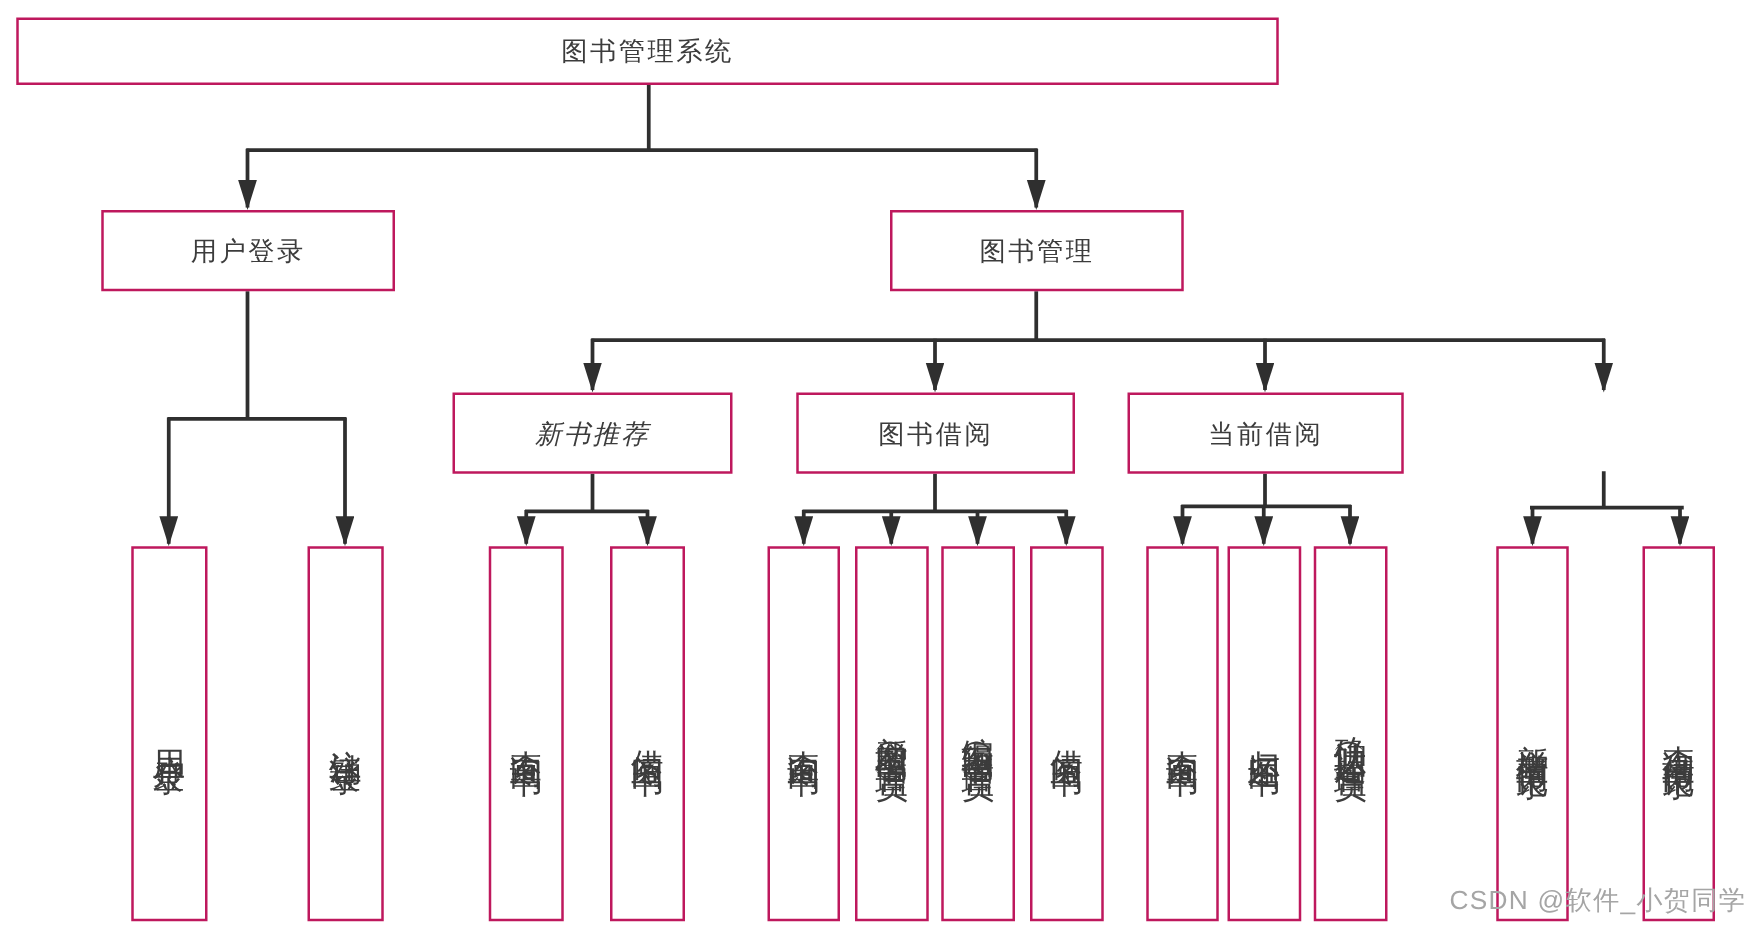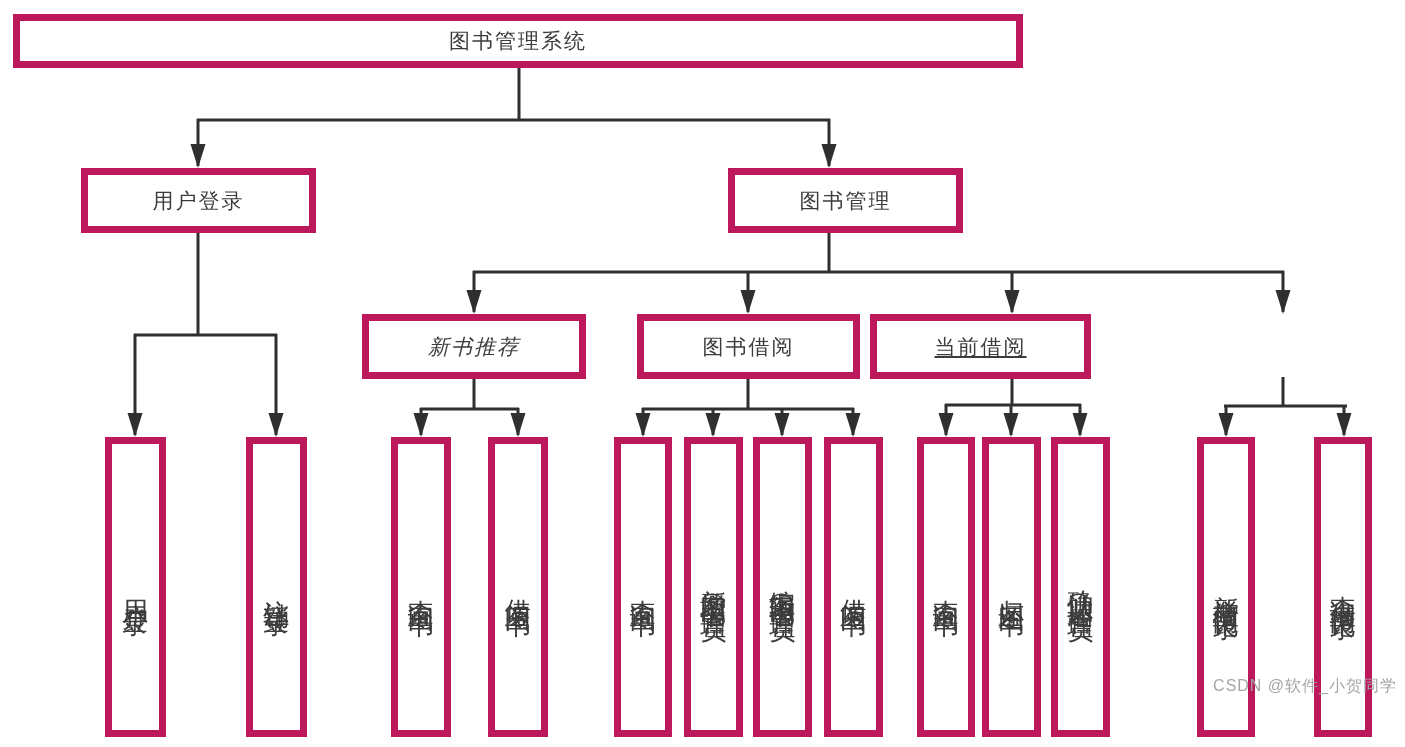--- a/index.html
+++ b/index.html
@@ -4,31 +4,31 @@
 <style>
   html,body{margin:0;padding:0;background:#ffffff;}
   #stage{
     position:relative;width:1405px;height:747px;background:#ffffff;overflow:hidden;
     font-family:"Liberation Sans","DejaVu Sans",sans-serif;color:#3c3c3c;
   }
   #wires{position:absolute;left:0;top:0;width:1405px;height:747px;}
   #wires line{stroke:#2f2f2f;stroke-width:3;}
   .node{
     position:absolute;box-sizing:border-box;background:#ffffff;
-    border:7px solid #be185d;display:flex;align-items:center;justify-content:center;
+    border:2px solid #be185d;display:flex;align-items:center;justify-content:center;
     text-align:center;z-index:2;
   }
   .node.h{font-size:21px;letter-spacing:2px;white-space:nowrap;}
   .node.v{
     writing-mode:vertical-rl;text-orientation:mixed;
     font-size:26px;letter-spacing:4px;line-height:1.1;
   }
   .watermark{
-    position:absolute;right:8px;top:676px;z-index:3;
-    font-size:16px;letter-spacing:1px;color:#a5a5a5;white-space:nowrap;
+    position:absolute;right:8px;top:706px;z-index:3;
+    font-size:21px;letter-spacing:1px;color:#a5a5a5;white-space:nowrap;
   }
 </style>
 </head>
 <body>
 
 <div id="stage">
 
   <svg id="wires" viewBox="0 0 1405 747">
     <defs>
       <marker id="arr" markerUnits="userSpaceOnUse" markerWidth="26" markerHeight="16" refX="22" refY="7.5" orient="auto">
@@ -87,25 +87,25 @@
       <line x1="1283" y1="377" x2="1283" y2="406"></line>
       <line x1="1224" y1="406" x2="1347" y2="406"></line>
       <line x1="1226" y1="405" x2="1226" y2="435" marker-end="url(#arr)"></line>
       <line x1="1344" y1="405" x2="1344" y2="435" marker-end="url(#arr)"></line>
     </g>
   </svg>
 
   <div class="node h" style="left:13px;top:14px;width:1010px;height:54px;">图书管理系统</div>
 
   <div class="node h" style="left:81px;top:168px;width:235px;height:65px;">用户登录</div>
-  <div class="node h" style="left:728px;top:168px;width:235px;height:65px;">图书管理</div>
+  <div class="node h" style="left:712px;top:168px;width:235px;height:65px;">图书管理</div>
 
   <div class="node h" style="left:362px;top:314px;width:224px;height:65px;font-style:italic;">新书推荐</div>
   <div class="node h" style="left:637px;top:314px;width:223px;height:65px;text-align:center;">图书借阅</div>
-  <div class="node h" style="left:870px;top:314px;width:221px;height:65px;text-decoration:underline;">当前借阅</div>
+  <div class="node h" style="left:902px;top:314px;width:221px;height:65px;">当前借阅</div>
 
   <div class="node v" style="left:105px;top:437px;width:61px;height:300px;">用户登录</div>
   <div class="node v" style="left:246px;top:437px;width:61px;height:300px;">注销登录</div>
 
   <div class="node v" style="left:391px;top:437px;width:60px;height:300px;">查询图书</div>
   <div class="node v" style="left:488px;top:437px;width:60px;height:300px;">借阅图书</div>
 
   <div class="node v" style="left:614px;top:437px;width:58px;height:300px;">查询图书</div>
   <div class="node v" style="left:684px;top:437px;width:59px;height:300px;">新增图书（管理员）</div>
   <div class="node v" style="left:753px;top:437px;width:59px;height:300px;">编辑图书（管理员）</div>

